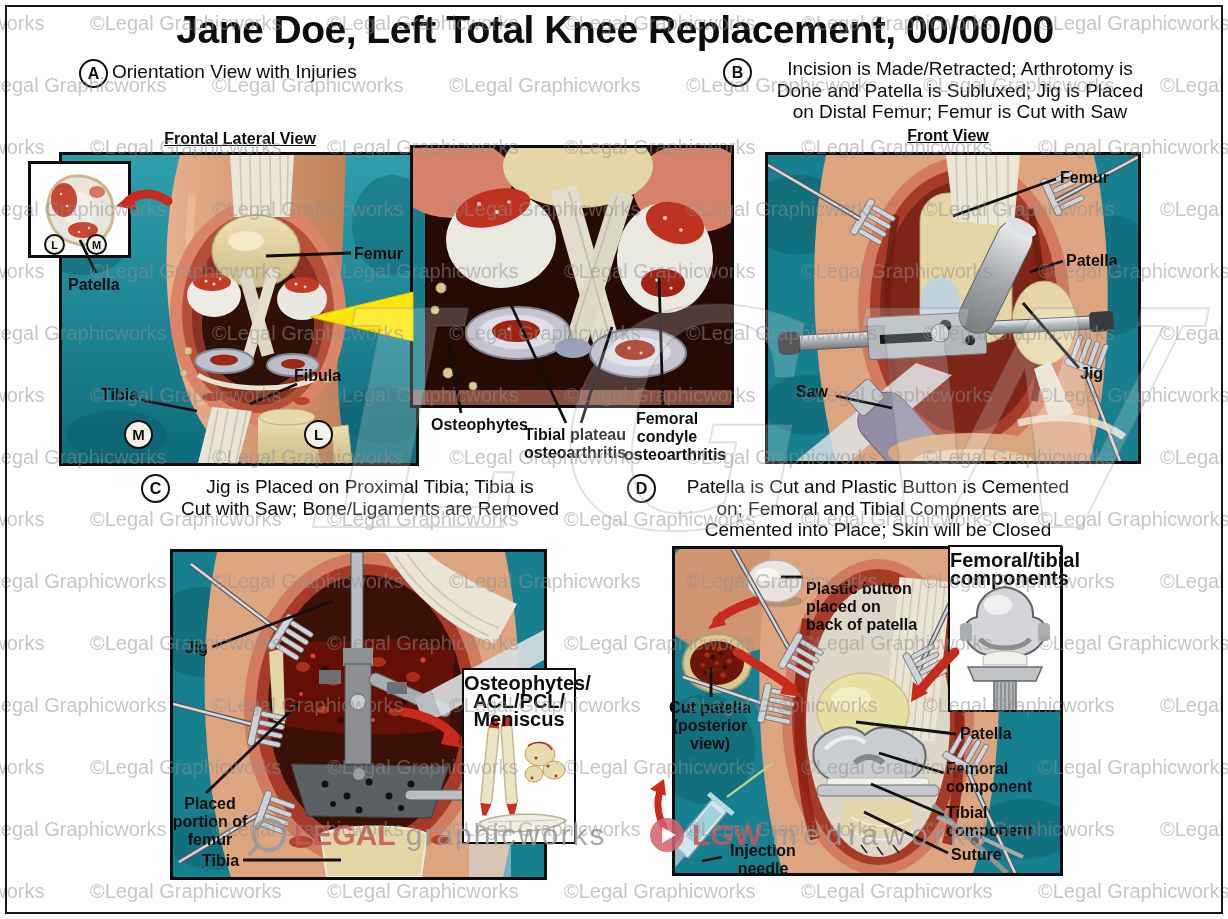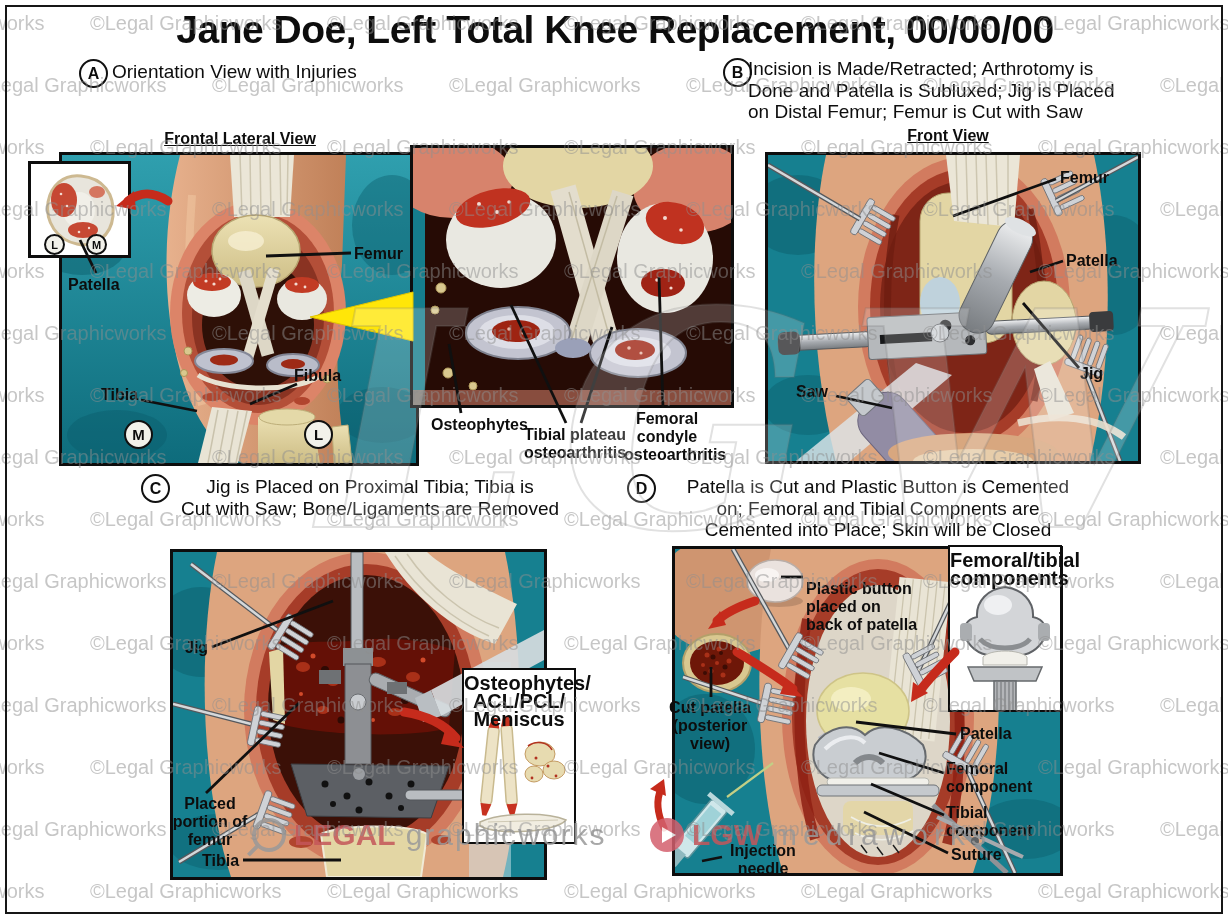--- a/index.html
+++ b/index.html
@@ -54,21 +54,21 @@
 
 <div id="page">
 
   <div id="title">Jane Doe, Left Total Knee Replacement, 00/00/00</div>
 
   <div class="clet" style="left:79px;top:59px">A</div>
   <div class="phead" style="left:112px;top:61px">Orientation View with Injuries</div>
   <div class="sub" style="left:155px;top:130px;width:170px">Frontal Lateral View</div>
 
   <div class="clet" style="left:723px;top:58px">B</div>
-  <div class="phead" style="left:748px;top:58px;width:424px;text-align:left">
+  <div class="phead" style="left:748px;top:58px;width:424px;text-align:center">
     <div>Incision is Made/Retracted; Arthrotomy is</div>
     <div>Done and Patella is Subluxed; Jig is Placed</div>
     <div>on Distal Femur; Femur is Cut with Saw</div>
   </div>
   <div class="sub" style="left:900px;top:127px;width:96px">Front View</div>
 
   <div class="clet" style="left:141px;top:474px">C</div>
   <div class="phead" style="left:170px;top:476px;width:400px;text-align:center">
     <div>Jig is Placed on Proximal Tibia; Tibia is</div>
     <div>Cut with Saw; Bone/Ligaments are Removed</div>

